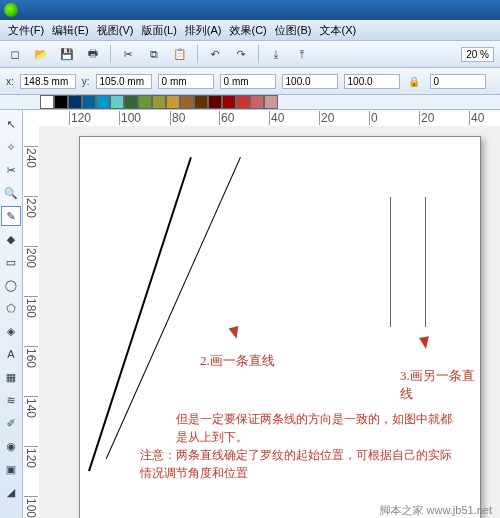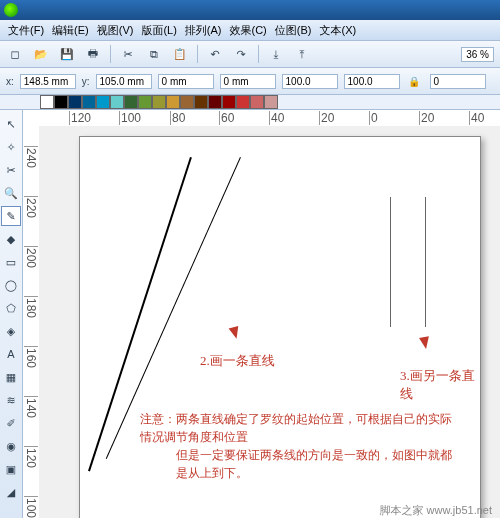--- a/index.html
+++ b/index.html
@@ -68,21 +68,21 @@
   <span class="sep"></span>
   <span class="tbtn">✂</span>
   <span class="tbtn">⧉</span>
   <span class="tbtn">📋</span>
   <span class="sep"></span>
   <span class="tbtn">↶</span>
   <span class="tbtn">↷</span>
   <span class="sep"></span>
   <span class="tbtn">⤓</span>
   <span class="tbtn">⤒</span>
-  <span class="zoom">36 %</span>
+  <span class="zoom">20 %</span>
 </div>
 
 <div class="propbar">
   <span class="lbl">x:</span>
   <span class="val">148.5 mm</span>
   <span class="lbl">y:</span>
   <span class="val">105.0 mm</span>
   <span class="val">0 mm</span>
   <span class="val">0 mm</span>
   <span class="val">100.0</span>
@@ -159,20 +159,20 @@
       <div class="page">
         <div class="line1"></div>
         <div class="line2"></div>
         <div class="line3"></div>
         <div class="line3b"></div>
         <div class="arrow a1"></div>
         <div class="arrow a2"></div>
         <div class="caption c1">2.画一条直线</div>
         <div class="caption c2">3.画另一条直线</div>
         <div class="note">
+          <div style="padding-left:36px">但是一定要保证两条线的方向是一致的，如图中就都是从上到下。</div>
           <div>注意：两条直线确定了罗纹的起始位置，可根据自己的实际情况调节角度和位置</div>
-          <div style="padding-left:36px">但是一定要保证两条线的方向是一致的，如图中就都是从上到下。</div>
         </div>
       </div>
       <div class="watermark">脚本之家  www.jb51.net</div>
     </div>
   </div>
 </div>
 
 </body></html>

